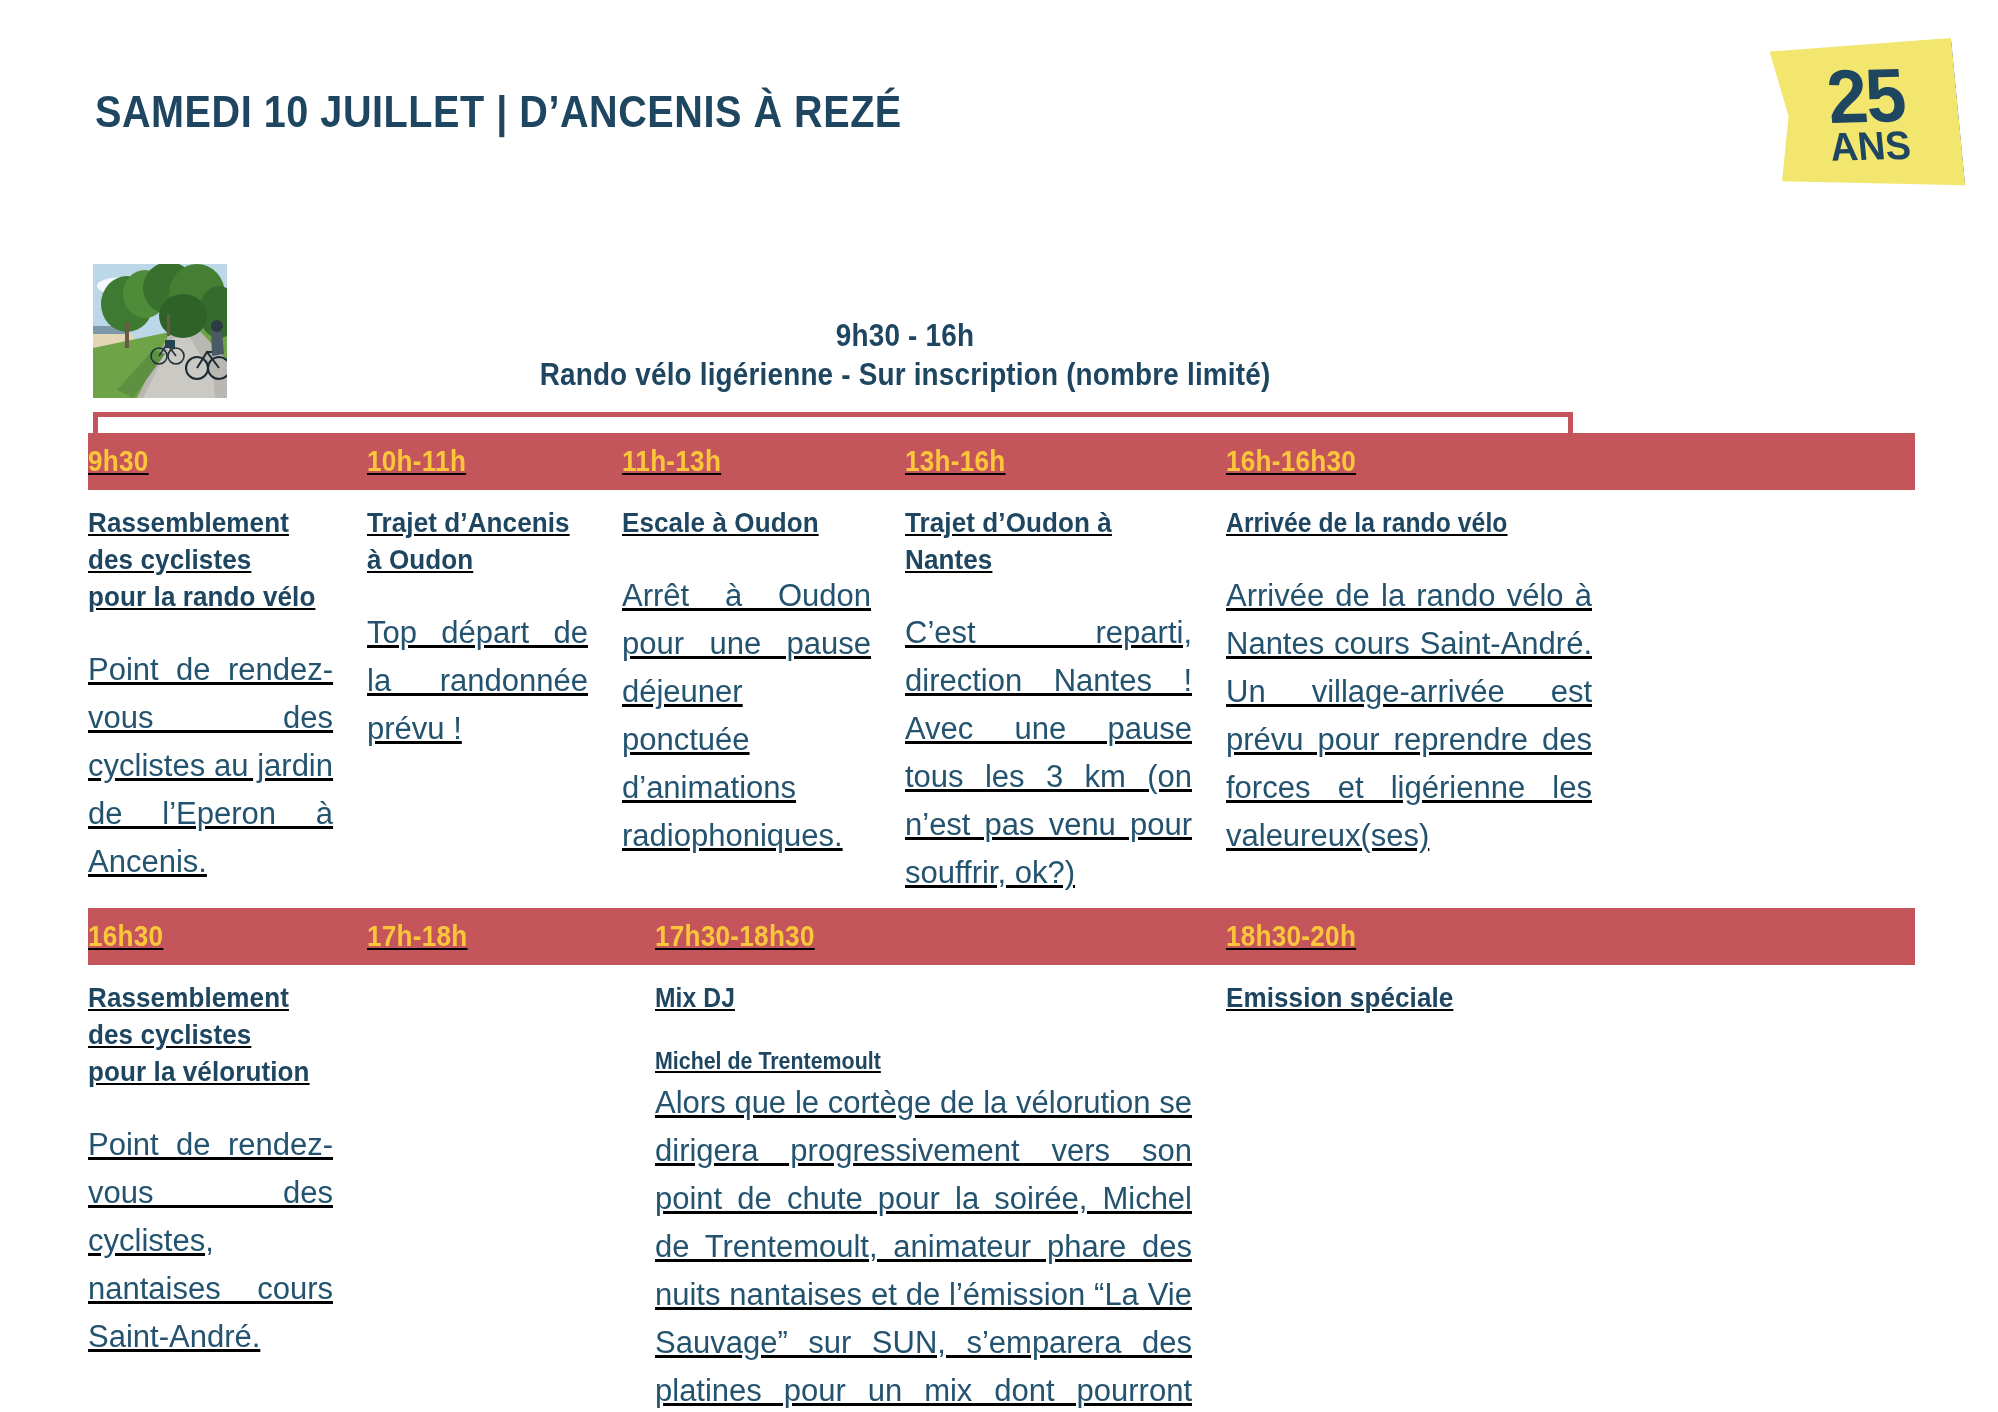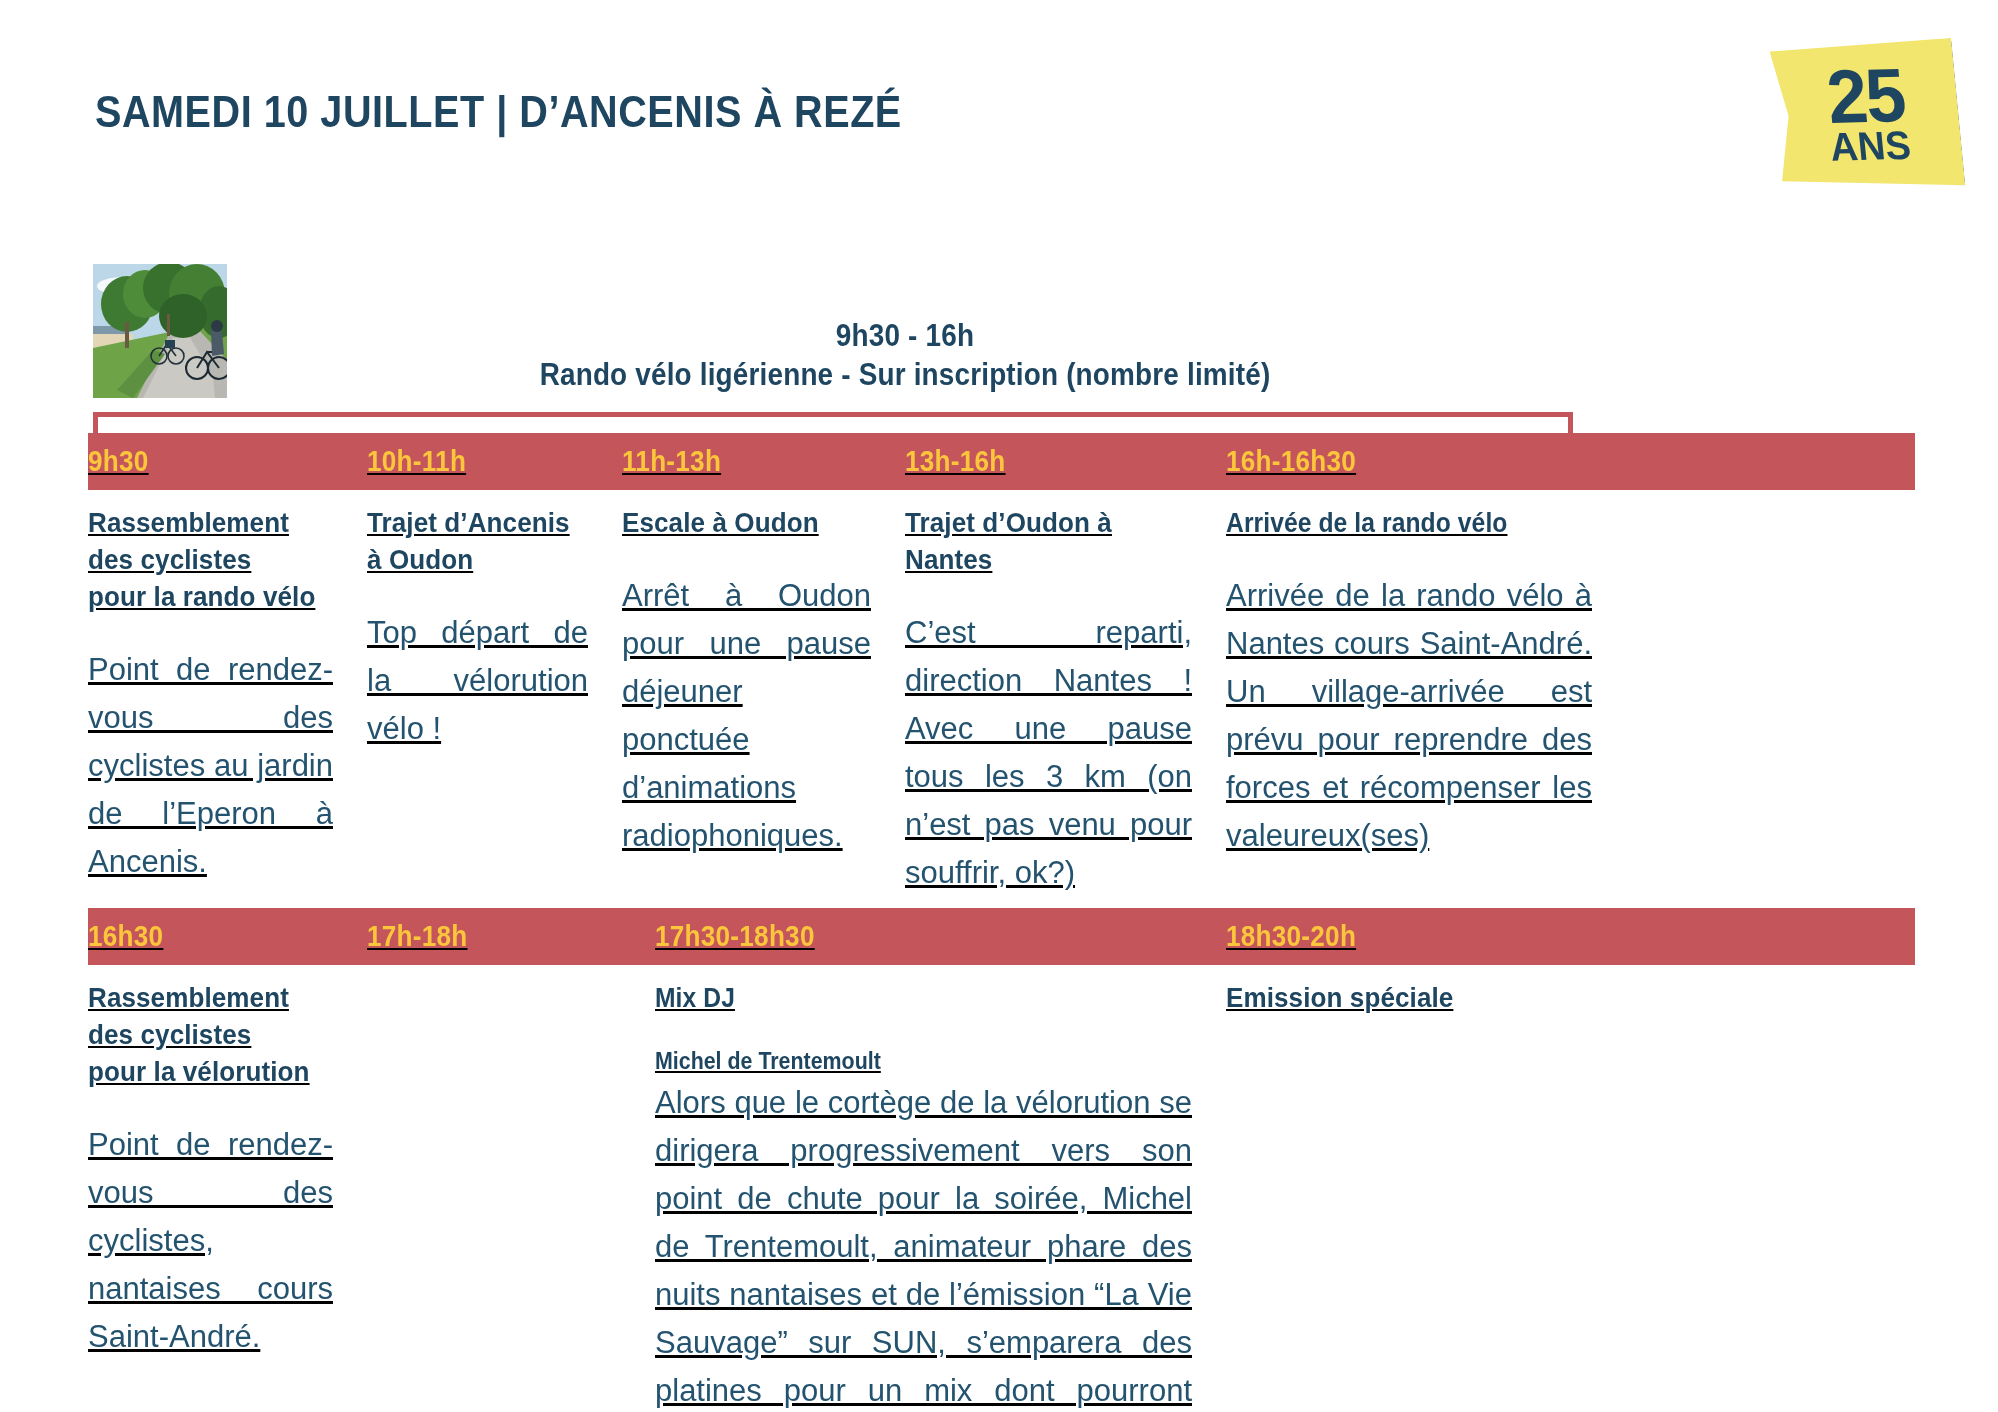--- a/index.html
+++ b/index.html
@@ -236,21 +236,21 @@
       <div class="col-body">
         <div class="item-title">Rassemblement des cyclistes pour la rando vélo</div>
         <div class="item-text">Point de rendez-vous des cyclistes au jardin de l’Eperon à Ancenis.</div>
       </div>
     </div>
 
     <div class="col r1c2">
       <div class="time-label">10h-11h</div>
       <div class="col-body">
         <div class="item-title">Trajet d’Ancenis à Oudon</div>
-        <div class="item-text">Top départ de la vélorution vélo !</div>
+        <div class="item-text">Top départ de la randonnée prévu !</div>
       </div>
     </div>
 
     <div class="col r1c3">
       <div class="time-label">11h-13h</div>
       <div class="col-body">
         <div class="item-title">Escale à Oudon</div>
         <div class="item-text">Arrêt à Oudon pour une pause déjeuner ponctuée d’animations radiophoniques.</div>
       </div>
     </div>
@@ -260,21 +260,21 @@
       <div class="col-body">
         <div class="item-title">Trajet d’Oudon à Nantes</div>
         <div class="item-text">C’est reparti, direction Nantes ! Avec une pause tous les 3 km (on n’est pas venu pour souffrir, ok?)</div>
       </div>
     </div>
 
     <div class="col r1c5">
       <div class="time-label">16h-16h30</div>
       <div class="col-body">
         <div class="item-title cond">Arrivée de la rando vélo</div>
-        <div class="item-text">Arrivée de la rando vélo à Nantes cours Saint-André. Un village-arrivée est prévu pour reprendre des forces et récompenser les valeureux(ses)</div>
+        <div class="item-text">Arrivée de la rando vélo à Nantes cours Saint-André. Un village-arrivée est prévu pour reprendre des forces et ligérienne les valeureux(ses)</div>
       </div>
     </div>
 
     <div class="spacer"></div>
   </div>
 </div>
 
 <div class="row row2">
   <div class="timebar"></div>
   <div class="cols">

